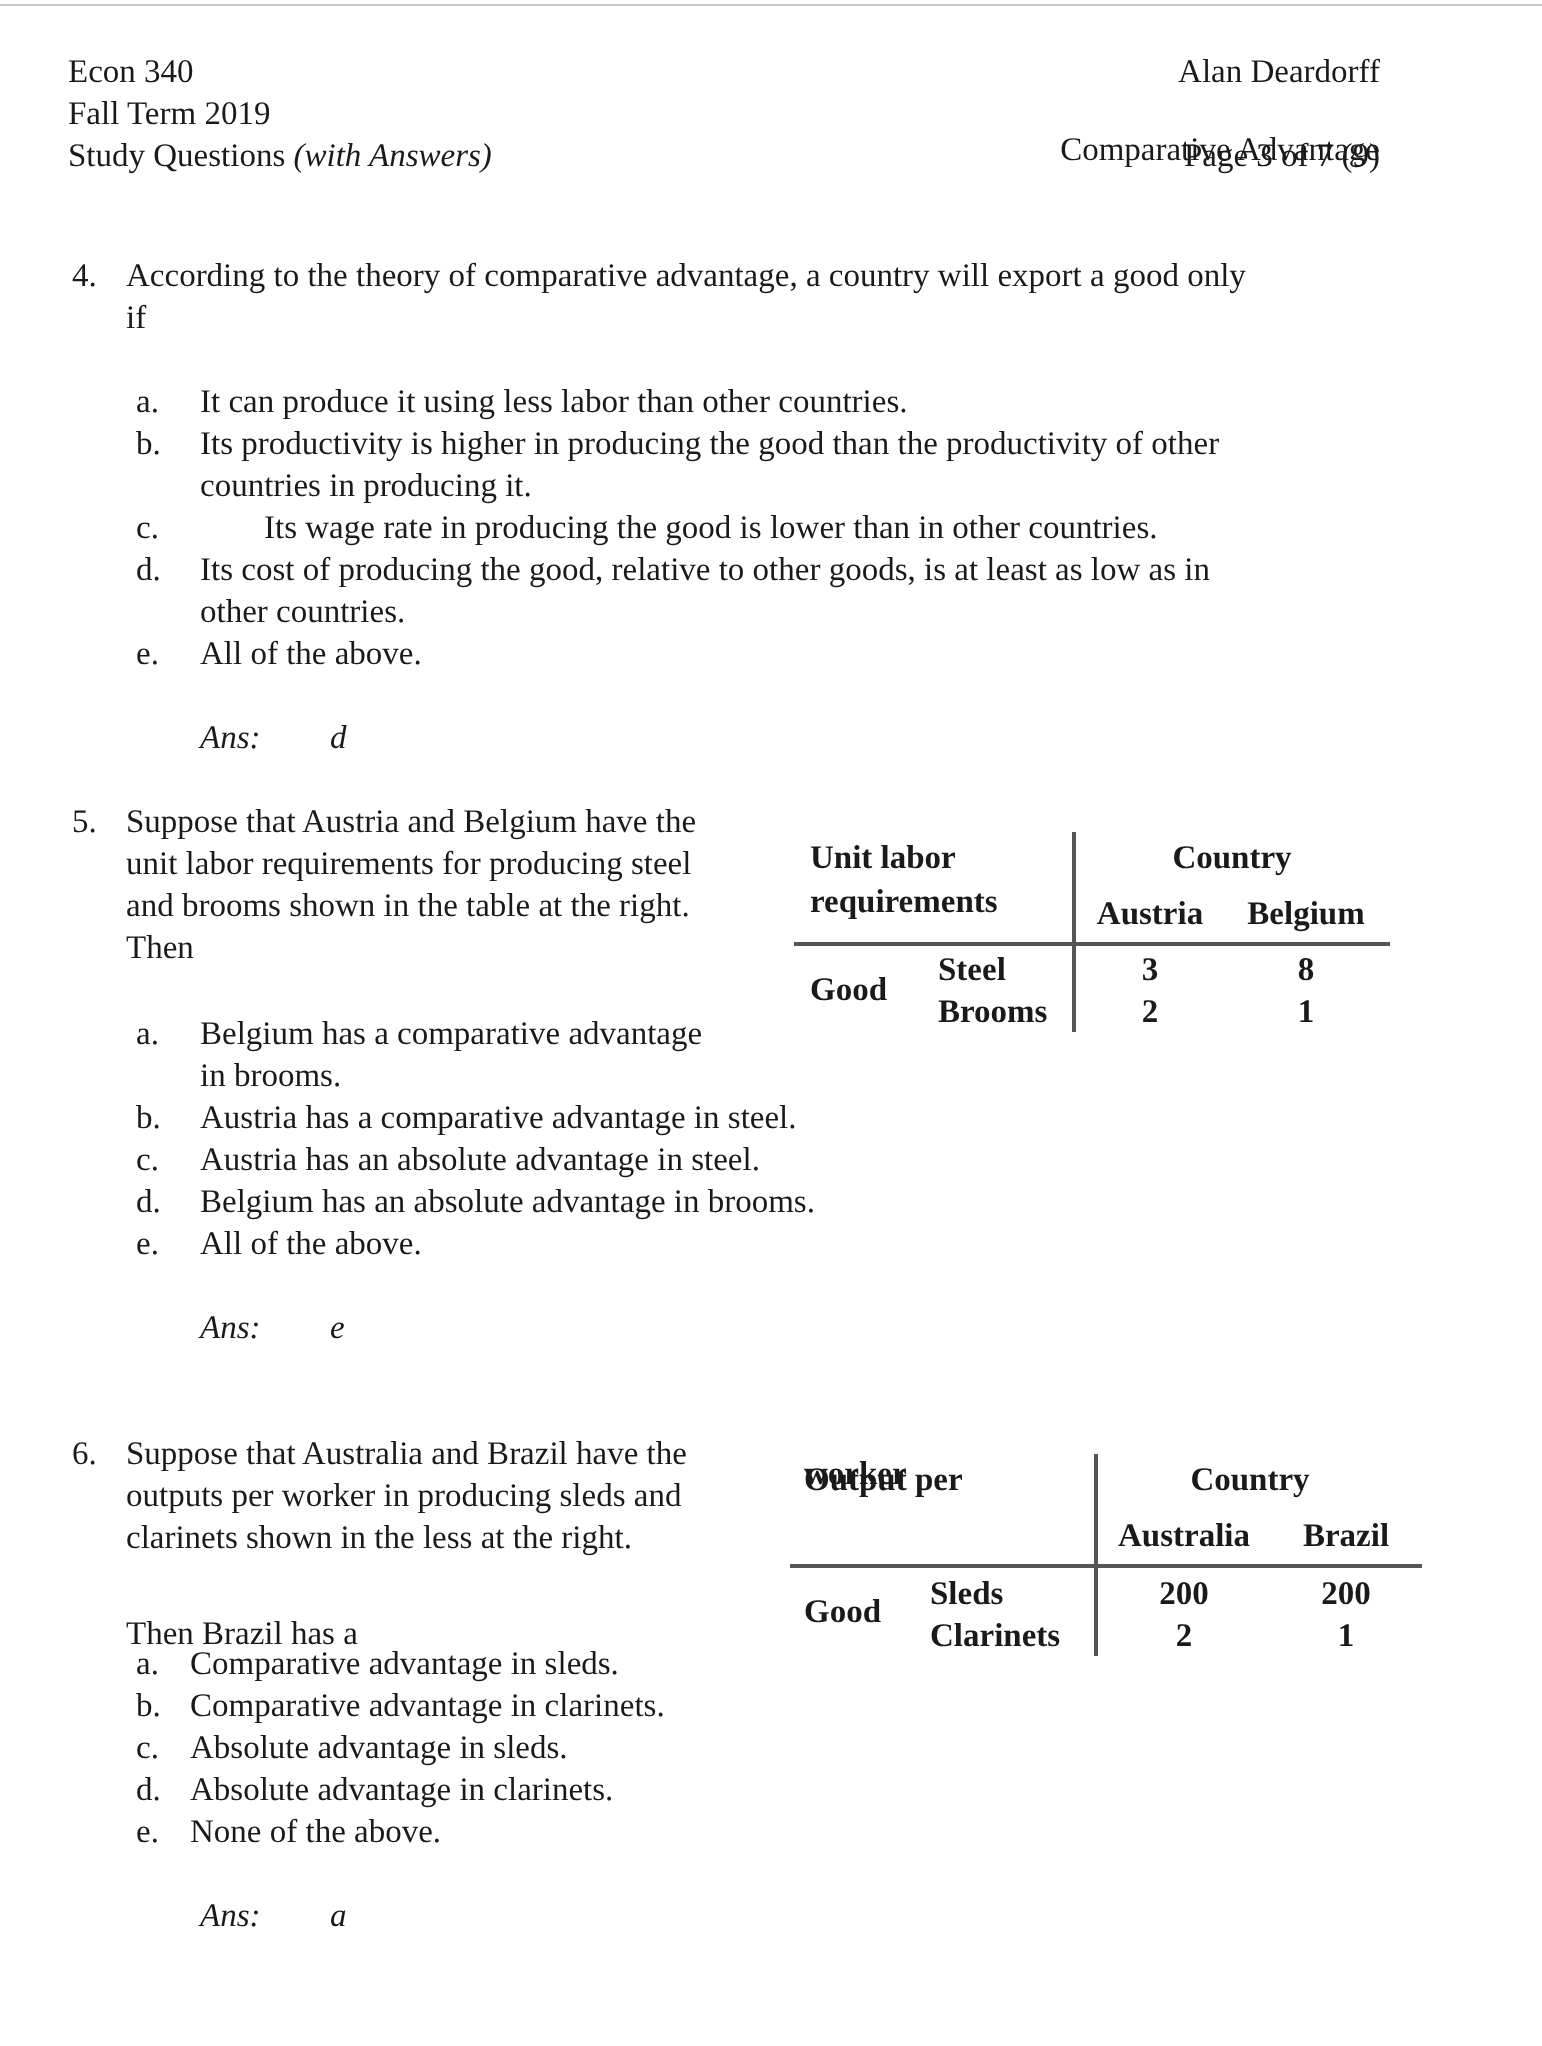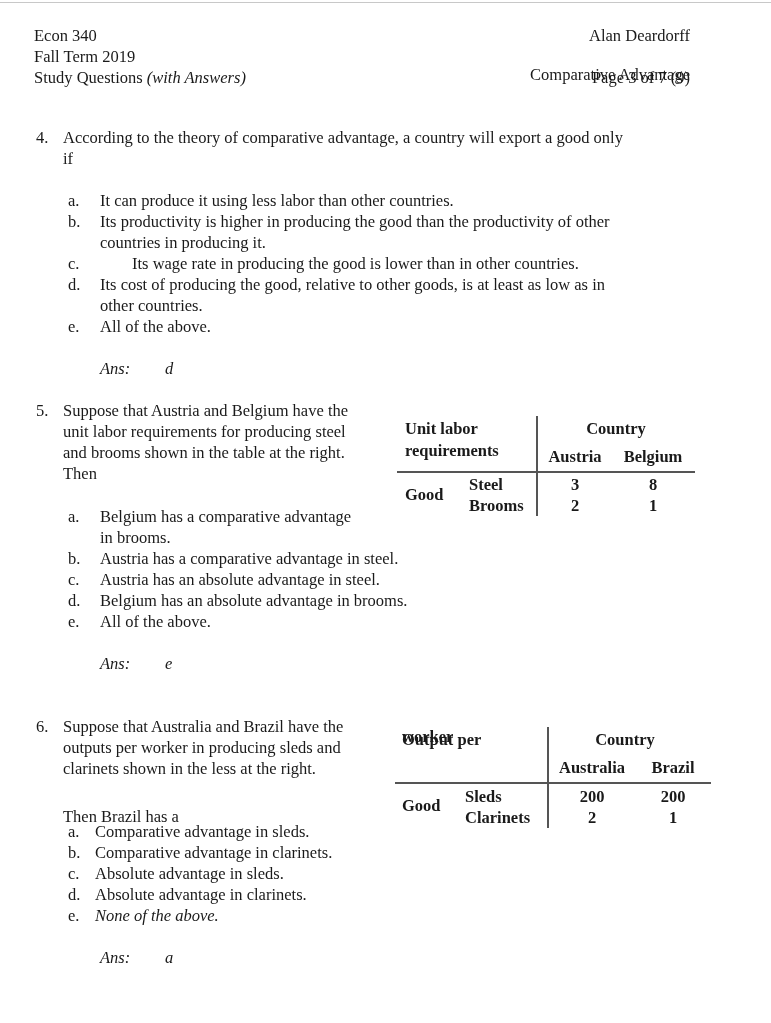--- a/index.html
+++ b/index.html
@@ -114,21 +114,21 @@
   <div class="abs" style="left:68px;top:842px;">b.</div>
   <div class="abs" style="left:95px;top:842px;">Comparative advantage in clarinets.</div>
 
   <div class="abs" style="left:68px;top:863px;">c.</div>
   <div class="abs" style="left:95px;top:863px;">Absolute advantage in sleds.</div>
 
   <div class="abs" style="left:68px;top:884px;">d.</div>
   <div class="abs" style="left:95px;top:884px;">Absolute advantage in clarinets.</div>
 
   <div class="abs" style="left:68px;top:905px;">e.</div>
-  <div class="abs" style="left:95px;top:905px;font-style:italic;">None of the above.</div>
+  <div class="abs" style="left:95px;top:905px;">None of the above.</div>
 
   <div class="abs it" style="left:100px;top:947px;">Ans:</div>
   <div class="abs it" style="left:165px;top:947px;">a</div>
 
   <div>
     <div class="lbl" style="left:402px;top:729px;">Output per</div>
     <div class="lbl" style="left:402px;top:726px;">worker</div>
     <div class="lbl center" style="left:550px;width:150px;top:729px;">Country</div>
     <div class="lbl center" style="left:552px;width:80px;top:757px;">Australia</div>
     <div class="lbl center" style="left:640px;width:66px;top:757px;">Brazil</div>

